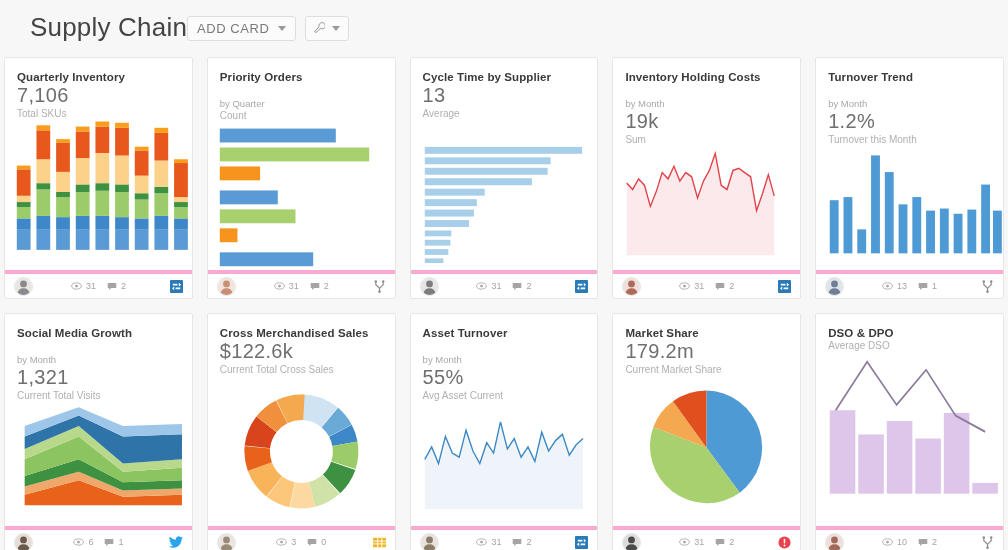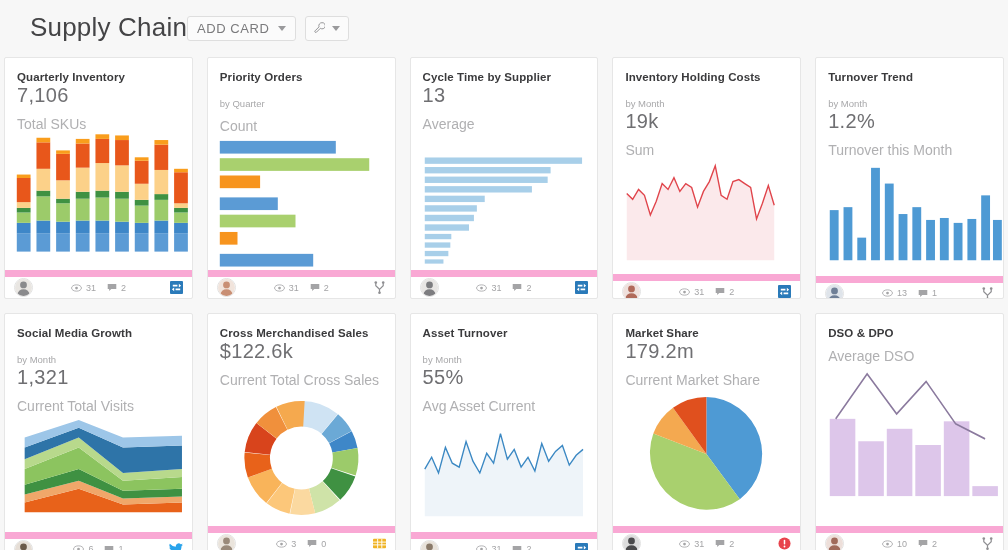--- a/index.html
+++ b/index.html
@@ -82,32 +82,32 @@
   }
   .card-kpi {
     font-size: 20px;
     color: #6f6f72;
     font-weight: 300;
     line-height: 1.15;
     margin-top: 1px;
     letter-spacing: .3px;
   }
   .card-kpi-label {
-    font-size: 14px;
+    font-size: 10px;
     color: #b0b0b2;
-    margin-top: 9px;
+    margin-top: 1px;
   }
   .card-viz { flex: 1 1 auto; position: relative; }
   .card-viz svg { display: block; width: 100%; height: 100%; }
 
   
   .card-foot {
     flex: 0 0 auto;
     height: 28px;
-    border-top: 7px solid #f9a8d4;
+    border-top: 4px solid #f9a8d4;
     display: flex;
     align-items: center;
     padding: 0 9px;
     position: relative;
   }
   .avatar {
     width: 19px; height: 19px;
     border-radius: 50%;
     border: 1px solid #e2e2e2;
     overflow: hidden;

